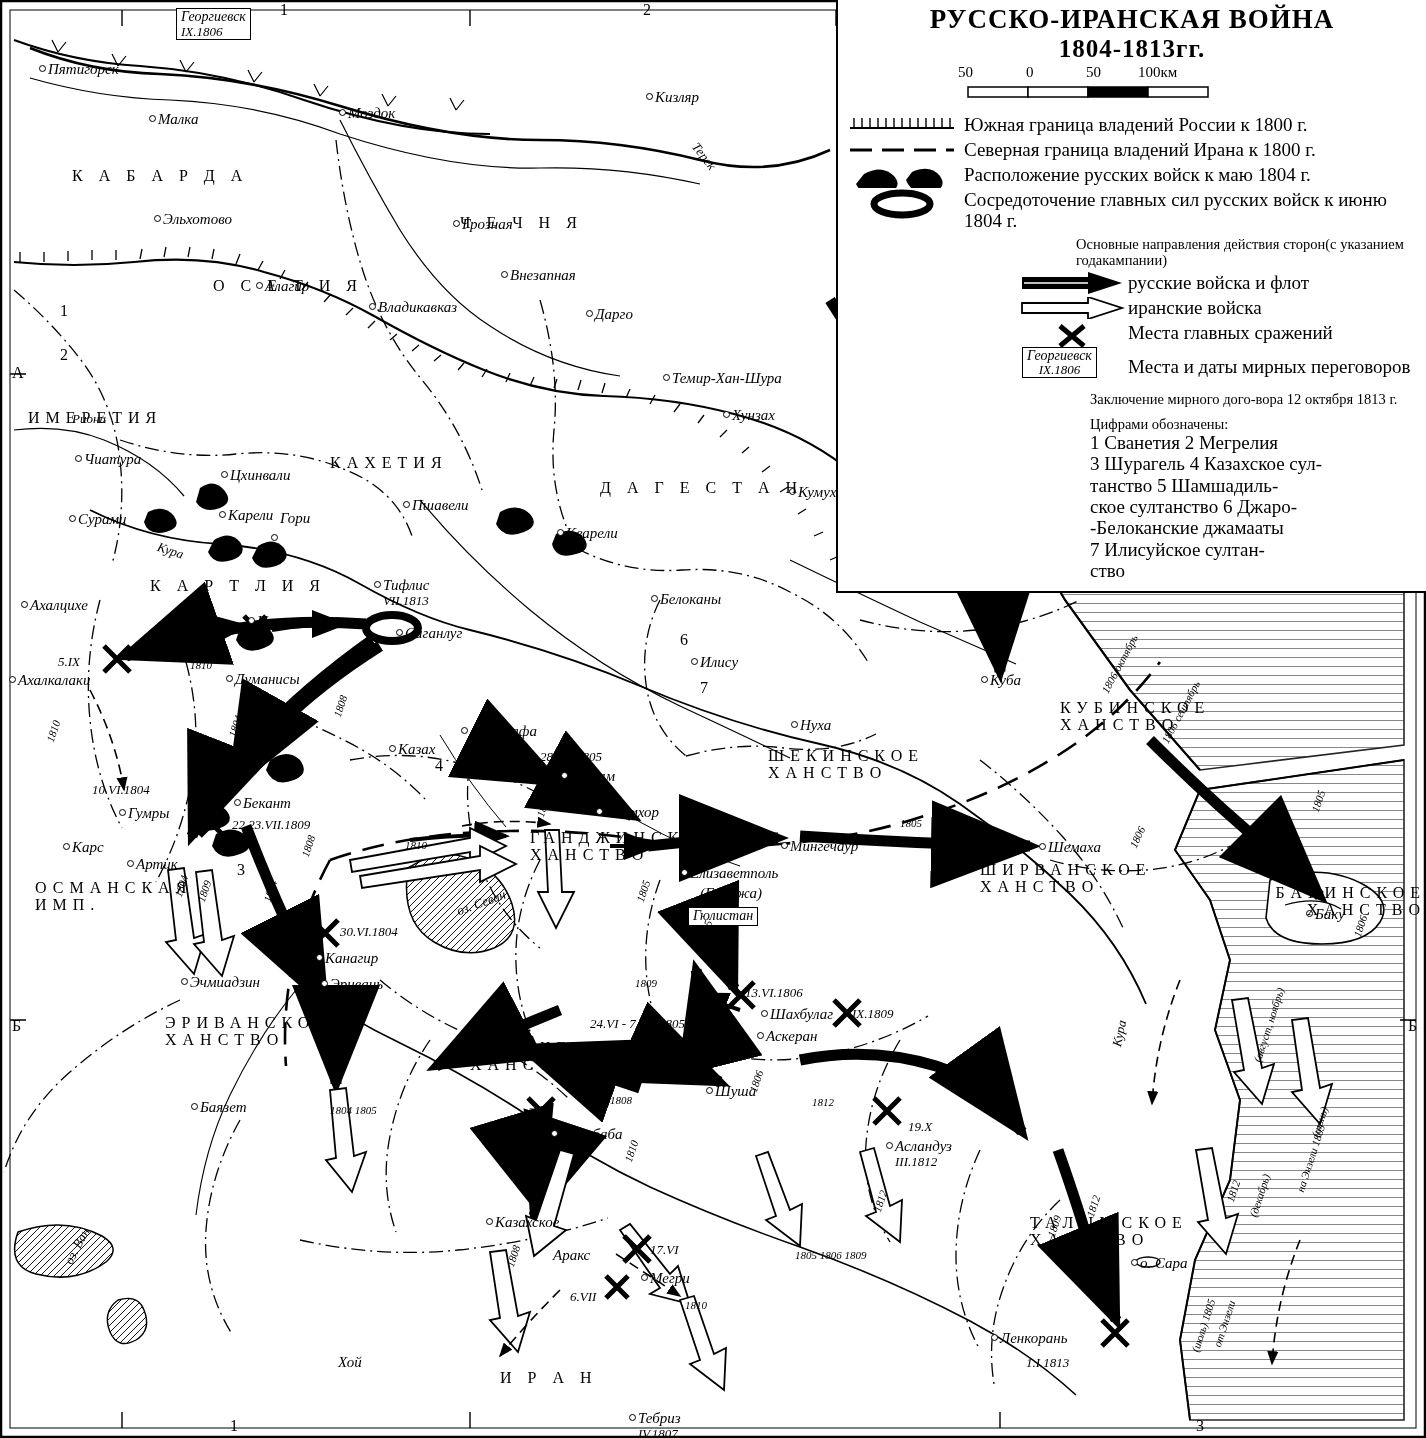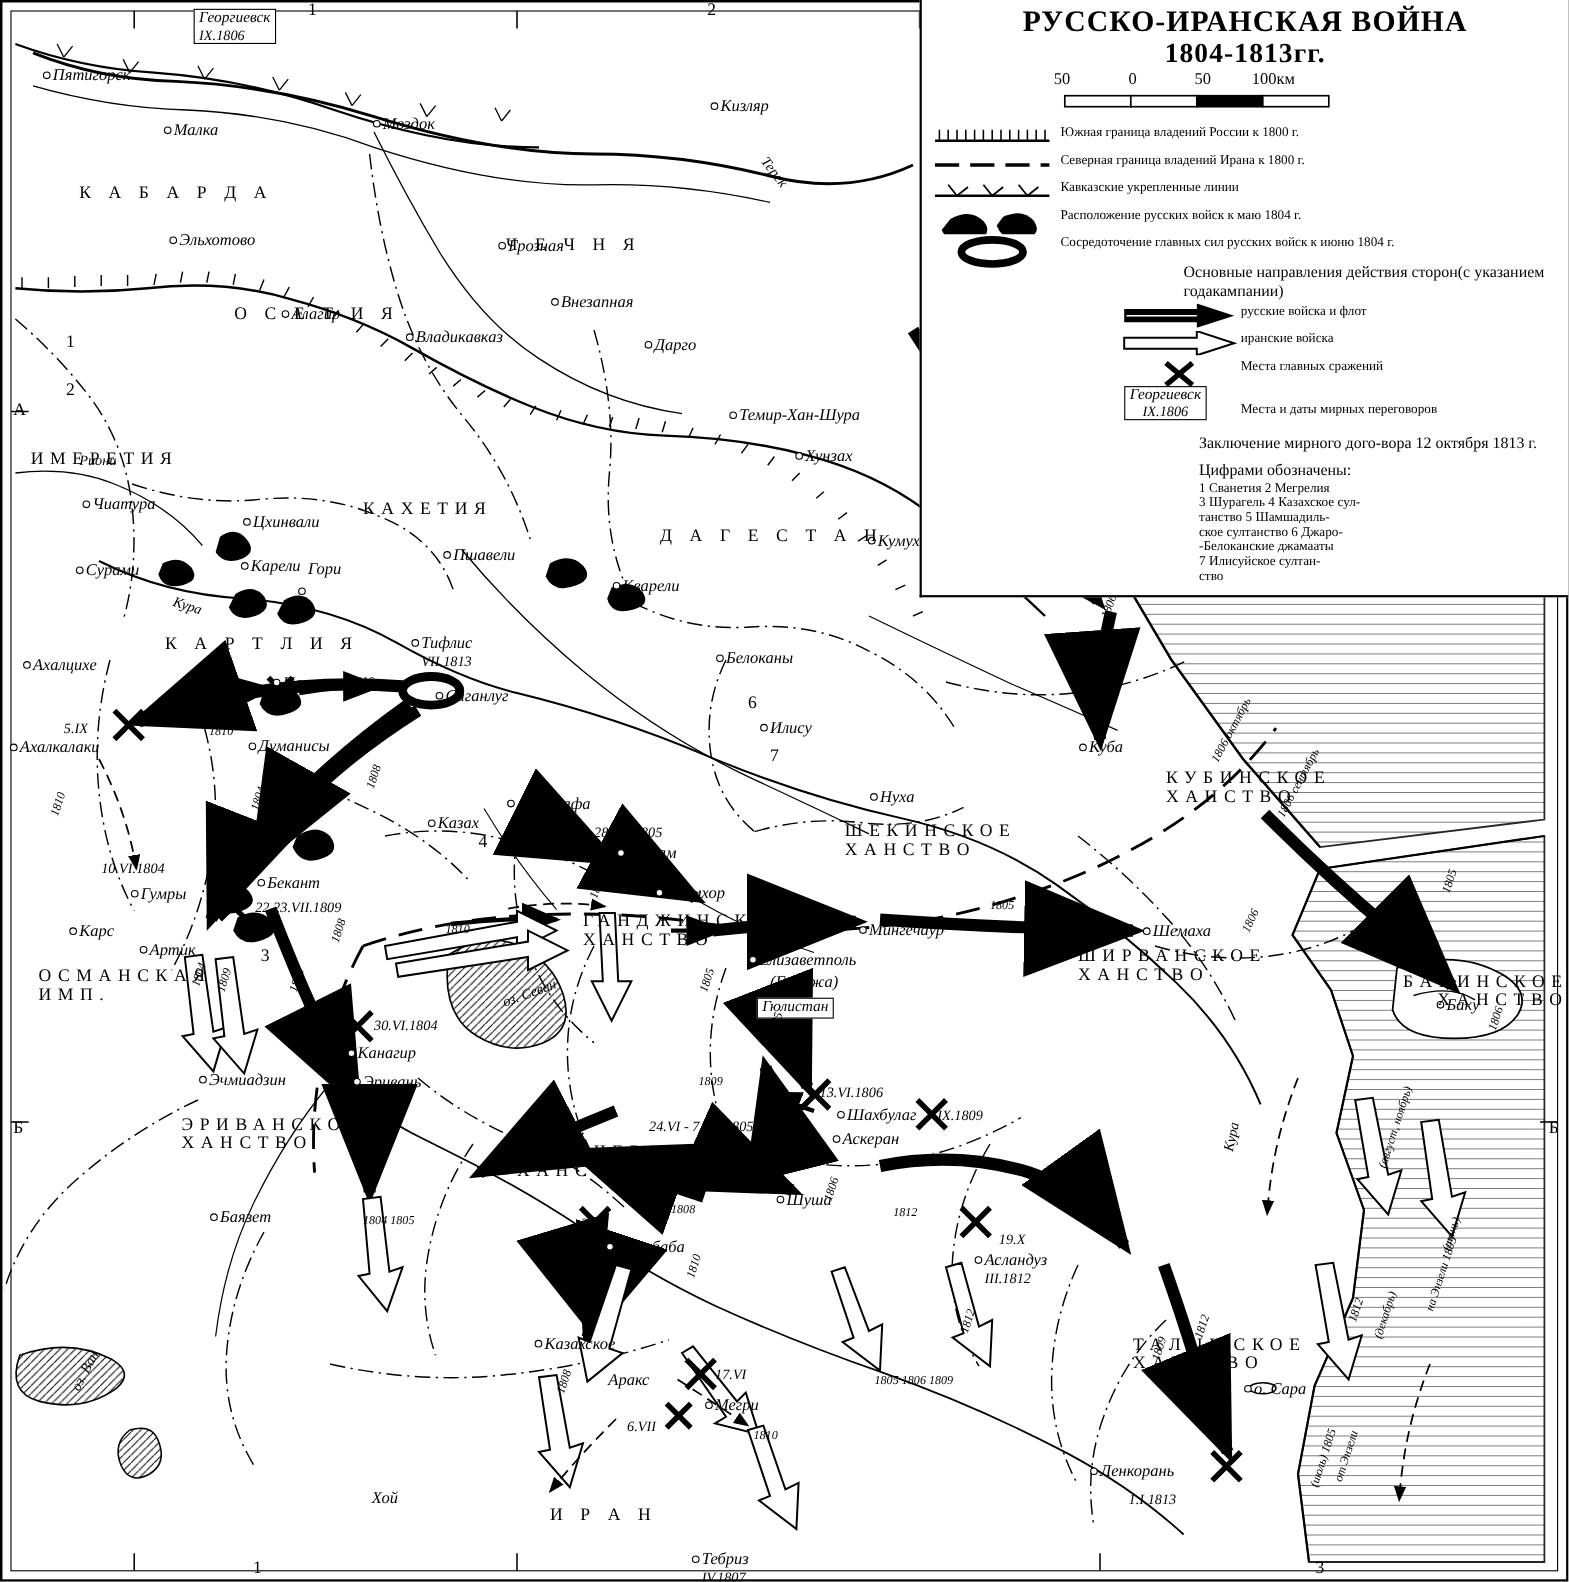--- a/index.html
+++ b/index.html
@@ -95,21 +95,21 @@
     align-items: flex-start;
     margin: 3px 0 0 8px;
   }
   .legend-sym {
     width: 118px;
     flex: 0 0 118px;
     height: 22px;
     position: relative;
   }
   .legend-txt {
-    font-size: 12px;
+    font-size: 19px;
     font-style: normal;
     line-height: 1.12;
     font-family: "Liberation Serif", serif;
   }
   .legend-note {
     font-size: 14.5px;
     font-style: normal;
     line-height: 1.15;
     margin: 4px 0 0 8px;
     font-family: "Liberation Serif", serif;
@@ -633,31 +633,20 @@
 
     <div class="legend-row">
       <div class="legend-sym">
         <svg width="112" height="20">
           <line x1="4" y1="11" x2="108" y2="11" stroke="#000" stroke-width="3" stroke-dasharray="22 10"></line>
         </svg>
       </div>
       <div class="legend-txt">Северная граница владений Ирана к 1800 г.</div>
     </div>
 
-    <div class="legend-row">
-      <div class="legend-sym">
-        <svg width="112" height="22">
-          <line x1="4" y1="14" x2="108" y2="14" stroke="#000" stroke-width="2.2"></line>
-          <g stroke="#000" stroke-width="1.6" fill="none">
-            <path d="M24,14 l-8,-10 M24,14 l10,-8 M56,14 l-8,-10 M56,14 l10,-8 M88,14 l-8,-10 M88,14 l10,-8"></path>
-          </g>
-        </svg>
-      </div>
-      <div class="legend-txt">Кавказские укрепленные линии</div>
-    </div>
 
     <div class="legend-row">
       <div class="legend-sym">
         <svg width="112" height="24">
           <g fill="#000">
             <path d="M18,10 q18,-10 30,2 q10,12 -8,18 q-22,6 -30,-10 z"></path>
             <path d="M66,8 q18,-8 28,4 q8,12 -8,16 q-20,4 -26,-12 z"></path>
           </g>
         </svg>
       </div>

